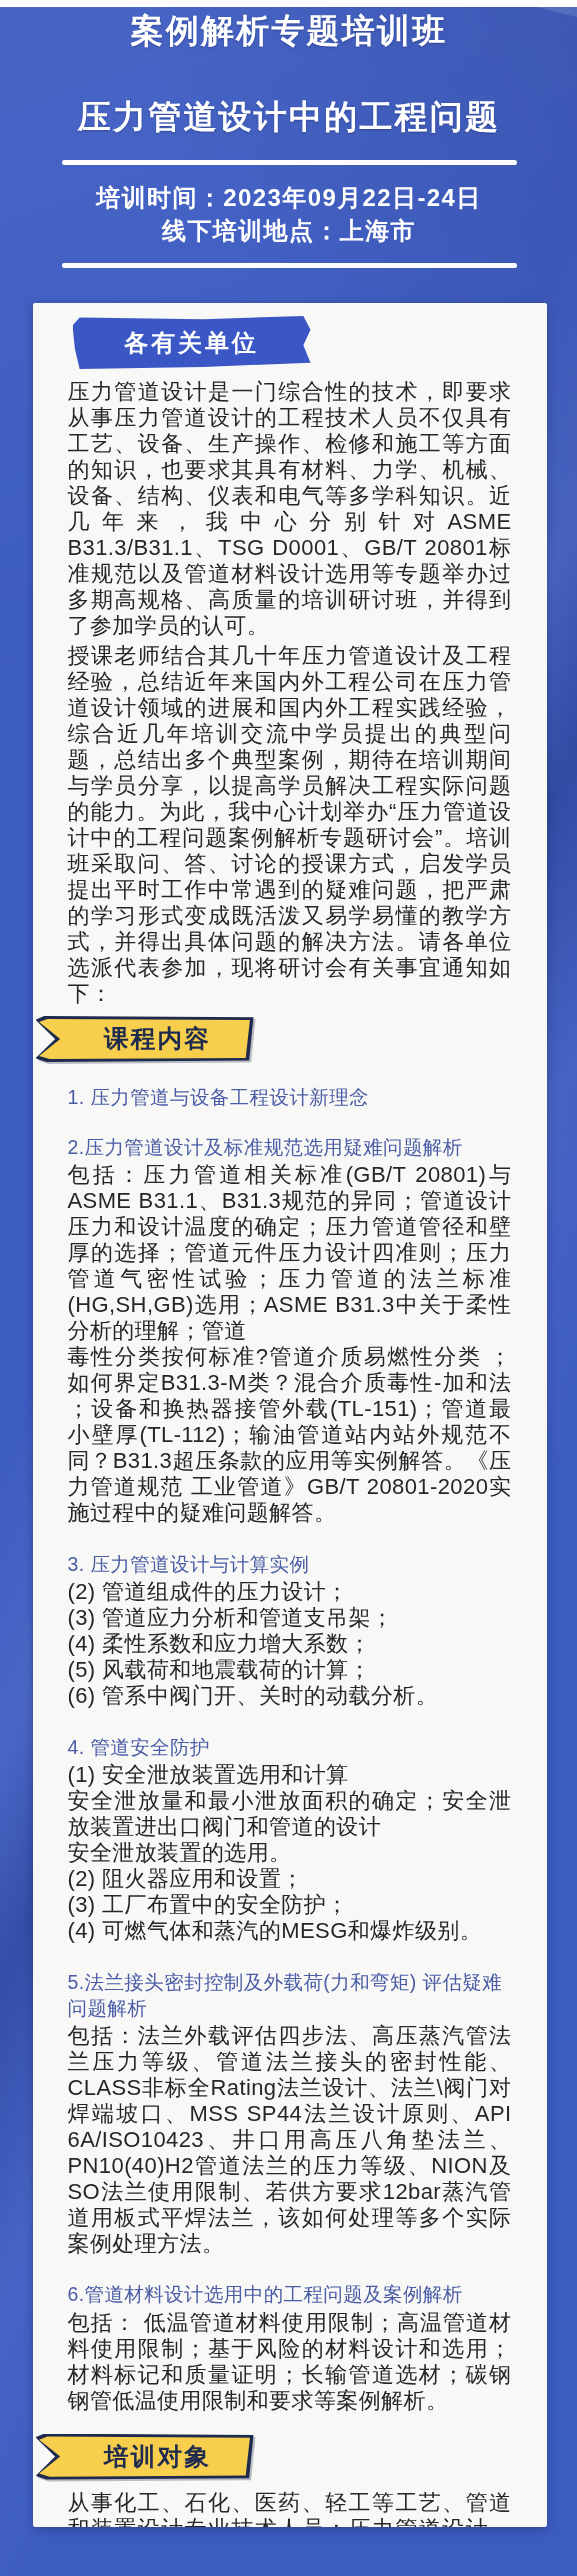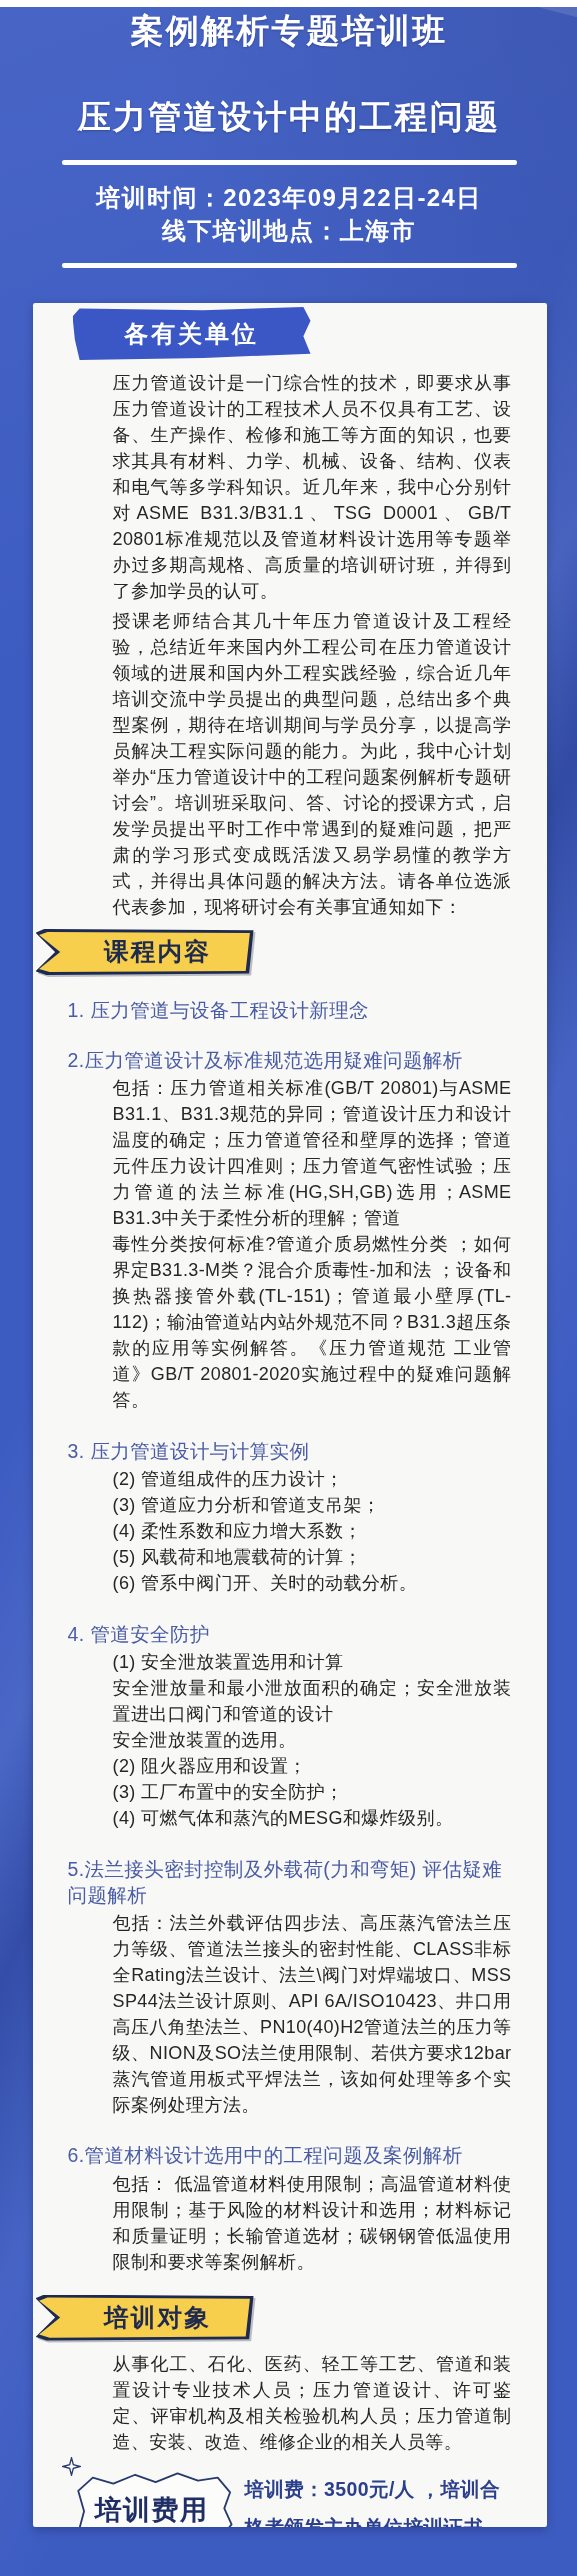--- a/index.html
+++ b/index.html
@@ -19,30 +19,30 @@
   .wm-right{top:29px;right:-42px;font-size:108px;transform:rotate(90deg);transform-origin:top right;}
 
   .header{position:absolute;top:7.2px;left:0;width:578px;text-align:center;color:#fff;}
   .title{font-size:33px;font-weight:bold;letter-spacing:2.2px;line-height:48px;text-shadow:0 1.4px 2.2px rgba(0,0,40,.25);}
   .title.l1{margin-top:38px;}
   .divider{width:455px;height:5px;background:#fff;margin:19px auto 16px;border-radius:2.2px;}
   .divider.d2{margin-top:16px;}
   .meta{font-size:24px;font-weight:bold;line-height:33px;letter-spacing:1.4px;}
 
   .card{position:absolute;left:32.5px;top:303px;width:514px;height:2224px;background:#f8f8f6;
-    border-radius:2.2px;box-sizing:border-box;padding:4px 35px 0;overflow:hidden;
+    border-radius:2.2px;box-sizing:border-box;padding:13px 35px 0;overflow:hidden;
     box-shadow:0 2.9px 10px rgba(0,0,30,.25);}
 
   .ribbon{position:relative;width:238px;height:53px;margin-left:5px;background:#3a57c5;
     clip-path:polygon(0% 18%,3% 3%,55% 6%,97% 0%,100% 26%,97% 55%,100% 88%,55% 96%,3% 100%,1% 62%);
     display:flex;align-items:center;justify-content:center;
     filter:drop-shadow(0 3.6px 4.3px rgba(30,50,120,.25));}
   .ribbon span{color:#fff;font-size:24px;font-weight:bold;letter-spacing:2.9px;}
 
-  .p{font-size:18px;line-height:26px;color:#262626;text-align:justify;letter-spacing:0.4px;margin-left:45px;}
+  .p{font-size:22px;line-height:26px;color:#262626;text-align:justify;letter-spacing:0.4px;}
   .intro1{margin-top:10px;}
   .intro2{margin-top:4.3px;}
 
   .badge-y{position:relative;width:218px;height:46px;margin-left:-32px;margin-top:8.7px;
     filter:drop-shadow(2.2px 2.9px 0 rgba(25,35,70,.28));}
   .badge-y .bk{position:absolute;inset:0;background:#1e2a4e;
     clip-path:polygon(0% 8%,4% 0%,100% 3%,98% 97%,5% 100%,0% 92%,9% 50%);}
   .badge-y .fg{position:absolute;inset:2.9px 3.6px;background:#f7cf4d;
     clip-path:polygon(0% 8%,4% 0%,100% 3%,98% 97%,5% 100%,0% 92%,10% 50%);}
   .badge-y span{position:absolute;left:18%;right:6%;top:0;bottom:0;display:flex;align-items:center;justify-content:center;

